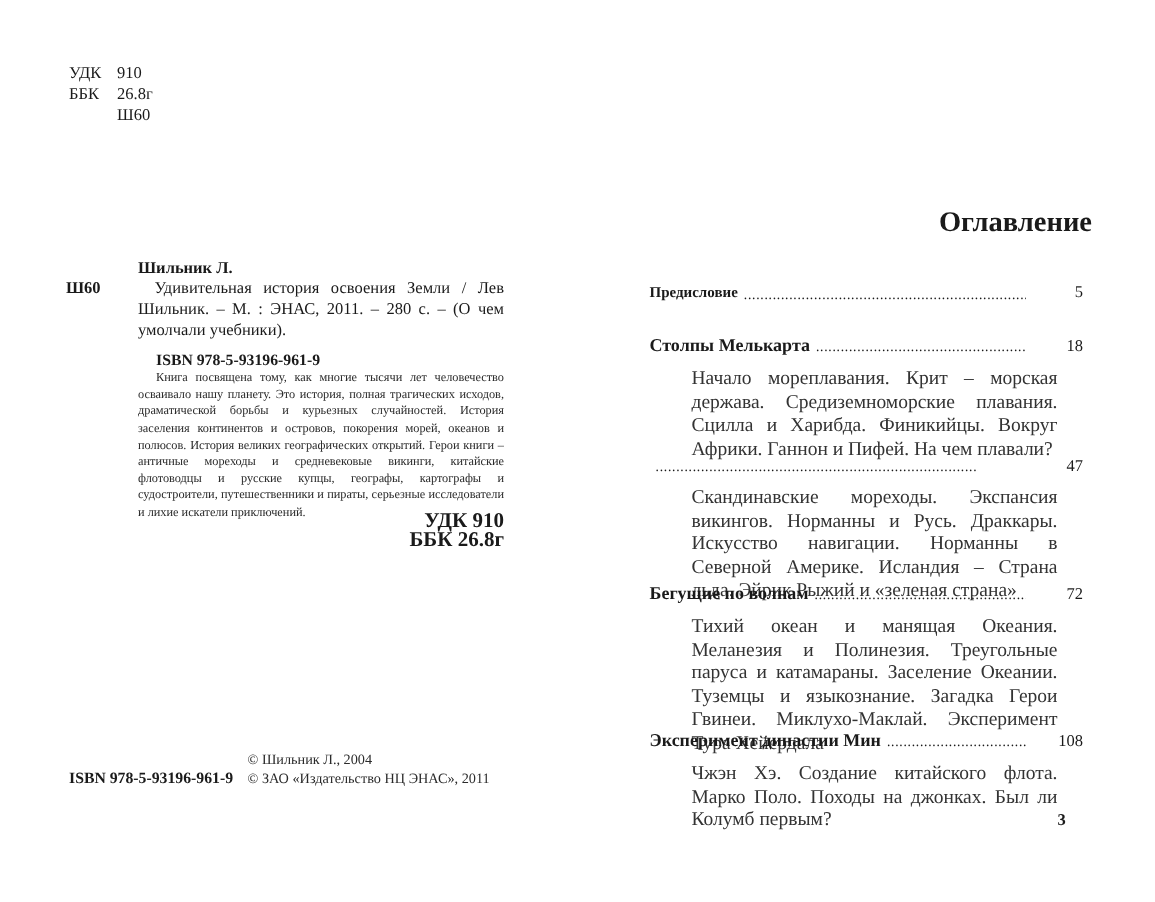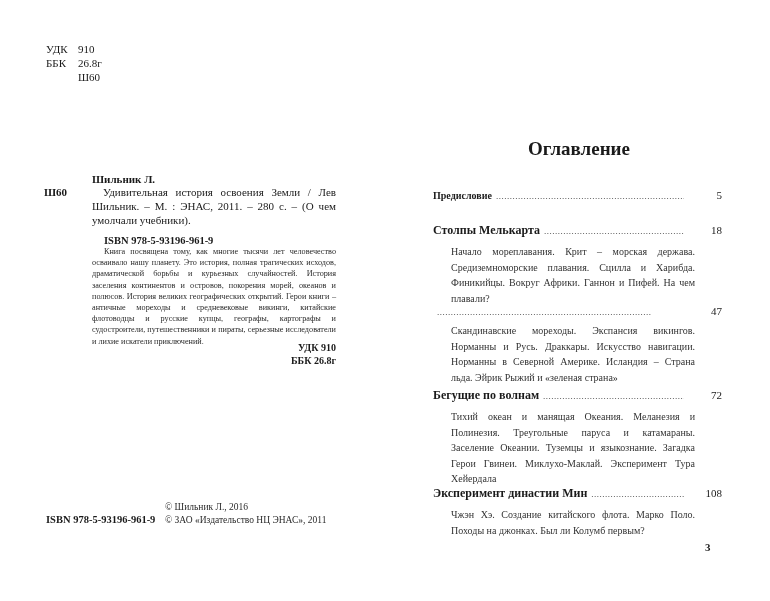--- a/index.html
+++ b/index.html
@@ -9,34 +9,34 @@
 
   
   .codes { left:46px; top:42px; font-size:11px; font-weight:normal; line-height:14px; }
   .codes .row { display:flex; }
   .codes .k { width:32px; }
   .author { left:92px; top:173px; font-size:11px; font-weight:bold;text-align:right; }
   .shifr { left:44px; top:186px; font-size:11px; font-weight:bold; }
   .biblio { left:92px; top:185px; width:244px; font-size:11px; line-height:14px; text-align:justify; text-indent:11px; }
   .isbn1 { left:104px; top:235px; font-size:10.5px; font-weight:bold; }
   .annot { left:92px; top:246px; width:244px; font-size:8.2px; line-height:11.2px; text-align:justify; text-indent:12px; color:#2a2a2a; }
-  .codes2 { right:434px; top:341px; font-size:10px; font-weight:bold; line-height:13px; text-align:right; }
+  .codes2 { right:434px; top:341px; font-size:14px; font-weight:bold; line-height:13px; text-align:right; }
   .copy { left:165px; top:501px; font-size:9.5px; line-height:13px; color:#2a2a2a; }
   .isbn2 { left:46px; top:514px; font-size:10.5px; font-weight:bold; }
 
   
-  .toc-title { left:430px; top:138px; width:298px; text-align:center; font-size:19px; font-weight:bold; }
+  .toc-title { left:430px; top:138px; width:298px; text-align:right; font-size:19px; font-weight:bold; }
   .toc { left:433px; top:0; width:289px; }
   .entry { position:absolute; left:0; width:289px; }
   .head { display:flex; align-items:baseline; font-weight:bold; font-size:12px; }
   .head.small { font-size:10px;align-items:flex-end; }
   .head .t { white-space:nowrap; }
   .head .dots { flex:1; overflow:hidden; white-space:nowrap; font-weight:normal; font-size:9px; margin:0 4px; letter-spacing:0.5px; }
   .head .p { width:34px; text-align:right; font-weight:normal; font-size:11px; }
-  .desc { margin-left:18px; width:244px; font-size:10px; line-height:15.5px; text-align:justify; color:#333; margin-top:6px; }
+  .desc { margin-left:28px; width:244px; font-size:13px; line-height:15.5px; text-align:justify; color:#333; margin-top:6px; }
   .pageno { left:705px; top:541px; font-size:11px; font-weight:bold; }
 </style>
 </head>
 <body>
 
 <div class="abs codes">
   <div class="row">
       <span class="k">УДК</span>
       <span>910</span>
     </div>
@@ -53,21 +53,21 @@
 <div class="abs author">Шильник Л.</div>
 <div class="abs shifr">Ш60</div>
 <div class="abs biblio">Удивительная история освоения Земли / Лев Шильник. – М. : ЭНАС, 2011. – 280 с. – (О чем умолчали учебники).</div>
 <div class="abs isbn1">ISBN 978-5-93196-961-9</div>
 <div class="abs annot">Книга посвящена тому, как многие тысячи лет человечество осваивало нашу планету. Это история, полная трагических исходов, драматической борьбы и курьезных случайностей. История заселения континентов и островов, покорения морей, океанов и полюсов. История великих географических открытий. Герои книги – античные мореходы и средневековые викинги, китайские флотоводцы и русские купцы, географы, картографы и судостроители, путешественники и пираты, серьезные исследователи и лихие искатели приключений.</div>
 <div class="abs codes2">
   <div>УДК 910</div>
   <div>ББК 26.8г</div>
 </div>
 <div class="abs copy">
-  <div>© Шильник Л., 2016</div>
+  <div>© Шильник Л., 2004</div>
   <div>© ЗАО «Издательство НЦ ЭНАС», 2011</div>
 </div>
 <div class="abs isbn2">ISBN 978-5-93196-961-9</div>
 
 <div class="abs toc-title">Оглавление</div>
 
 <div class="abs toc">
   <div class="entry" style="top:189px">
     <div class="head small">
       <span class="t">Предисловие</span>

